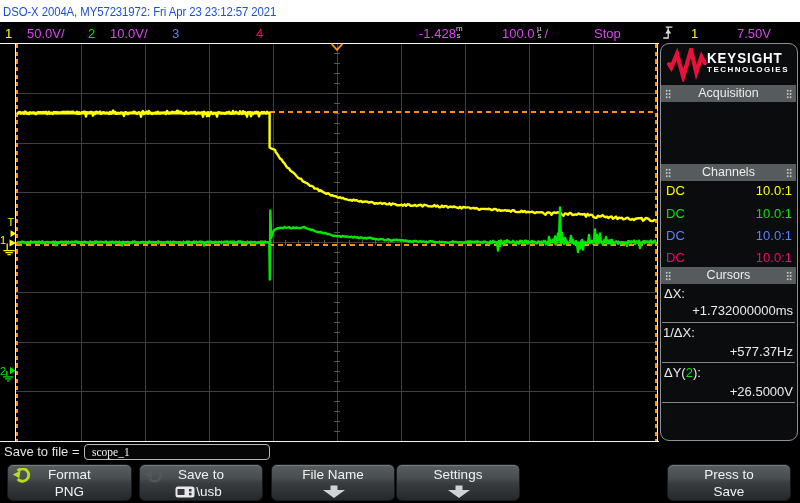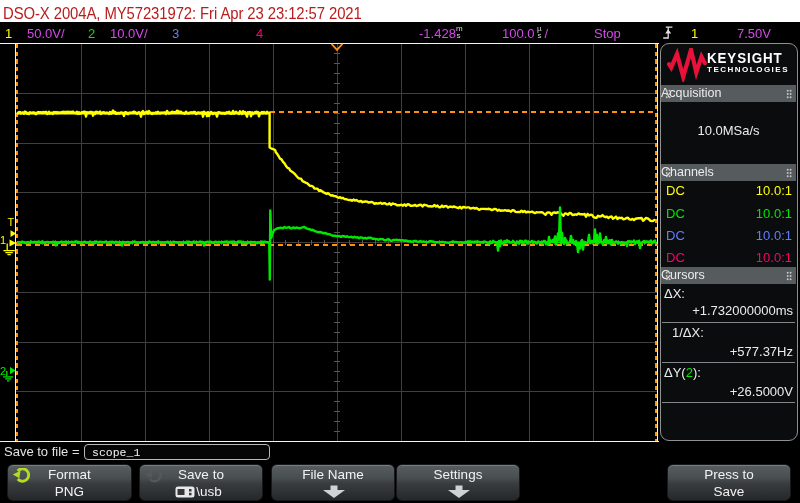--- a/index.html
+++ b/index.html
@@ -1,32 +1,32 @@
 <!DOCTYPE html>
 <html><head><meta charset="utf-8">
 <style>
 *{margin:0;padding:0;box-sizing:border-box}
 body{width:800px;height:503px;background:#000;position:relative;overflow:hidden;
  font-family:"Liberation Sans",sans-serif;}
 .abs{position:absolute}
-.topbar{left:0;top:0;width:800px;height:22px;background:#fff;color:#b91c1c;font-size:17px;letter-spacing:-0.1px}
+.topbar{left:0;top:0;width:800px;height:22px;background:#fff;color:#1d4ed8;font-size:13px;letter-spacing:-0.1px}
 .topbar span{position:absolute;left:3px;top:3.5px;white-space:nowrap;transform:scaleX(0.875);transform-origin:0 0}
 .bbar{left:0;top:22px;width:800px;height:21px;background:#000;color:#d4d4d4;font-size:13px}
 .bbar span{position:absolute;top:4px;white-space:nowrap}
 .y{color:#ffff00}.g{color:#00e800}.b{color:#5f7fff}.m{color:#f7046e}.w{color:#d946ef}
 .su{position:absolute;font-size:8px;color:#d4d4d4;line-height:8px}
 .panel{left:660px;top:43px;width:138px;height:398px;background:#0b0c0e;border:1.5px solid #8e9192;border-radius:9px;color:#e8e8e8;overflow:hidden}
 .panel .abs{white-space:nowrap}
-.hdr{left:0;width:135px;height:17px;background:#565b5e;color:#ececec;font-size:12.5px;line-height:16px}
+.hdr{left:0;width:135px;height:17px;background:#565b5e;color:#ececec;font-size:12.5px;text-align:center;line-height:16px}
 .grip{position:absolute;top:3.5px;width:6px;height:10px}
 .cw{color:#ececec;font-size:13px}
 .sep{left:1px;width:133px;height:1px;background:#83878a}
 .savebar{left:0;top:442px;width:800px;height:20px;background:#000;color:#e2e2e2;font-size:13px}
 .inp{position:absolute;left:84px;top:1.5px;width:186px;height:16px;border:1px solid #b9b9b9;border-radius:4px;background:#060606;
- font-family:Liberation Mono, monospace;font-size:11.5px;color:#f2f2f2;padding:1px 0 0 7px}
+ font-family:Liberation Serif, serif;font-size:11.5px;color:#f2f2f2;padding:1px 0 0 7px}
 .sk{position:absolute;top:464px;height:37px;border-radius:6px;color:#f2f2f2;font-size:13.5px;text-align:center;
  background:linear-gradient(180deg,#585d60 0%,#484d50 38%,#393d40 52%,#25282b 100%);
  border:1px solid #17191b;box-shadow:inset 0 1px 0 #787d80}
 .sk .l1{position:absolute;top:2px;left:0;width:100%}
 .sk .l2{position:absolute;top:19px;left:0;width:100%}
 </style></head>
 <body>
 <svg class="abs" style="left:0;top:0" width="800" height="503" viewBox="0 0 800 503">
  <g stroke="#3f3f3f" stroke-width="1" shape-rendering="crispEdges">
       <line x1="81.5" y1="43.5" x2="81.5" y2="441.5"></line>
@@ -221,21 +221,20 @@
       </svg><svg class="grip" style="right:4px" viewBox="0 0 6 10">
         <g fill="#cacaca">
           <circle cx="1.7" cy="1.7" r="0.95"></circle>
           <circle cx="4.6" cy="1.7" r="0.95"></circle>
           <circle cx="1.7" cy="5" r="0.95"></circle>
           <circle cx="4.6" cy="5" r="0.95"></circle>
           <circle cx="1.7" cy="8.3" r="0.95"></circle>
           <circle cx="4.6" cy="8.3" r="0.95"></circle>
         </g>
       </svg></div>
-  <div class="abs cw" style="top:79px;left:0;width:135px;text-align:center">10.0MSa/s</div>
 
   <div class="abs hdr" style="top:120px">Channels<svg class="grip" style="left:4px" viewBox="0 0 6 10">
         <g fill="#cacaca">
           <circle cx="1.7" cy="1.7" r="0.95"></circle>
           <circle cx="4.6" cy="1.7" r="0.95"></circle>
           <circle cx="1.7" cy="5" r="0.95"></circle>
           <circle cx="4.6" cy="5" r="0.95"></circle>
           <circle cx="1.7" cy="8.3" r="0.95"></circle>
           <circle cx="4.6" cy="8.3" r="0.95"></circle>
         </g>
@@ -273,21 +272,21 @@
           <circle cx="4.6" cy="1.7" r="0.95"></circle>
           <circle cx="1.7" cy="5" r="0.95"></circle>
           <circle cx="4.6" cy="5" r="0.95"></circle>
           <circle cx="1.7" cy="8.3" r="0.95"></circle>
           <circle cx="4.6" cy="8.3" r="0.95"></circle>
         </g>
       </svg></div>
   <div class="abs cw" style="top:242px;left:3px">ΔX:</div>
   <div class="abs cw" style="top:259px;right:4px">+1.732000000ms</div>
   <div class="abs sep" style="top:278px"></div>
-  <div class="abs cw" style="top:281px;left:11px">1/ΔX:</div>
+  <div class="abs cw" style="top:281px;left:2px">1/ΔX:</div>
   <div class="abs cw" style="top:300px;right:4px">+577.37Hz</div>
   <div class="abs sep" style="top:318px"></div>
   <div class="abs cw" style="top:321px;left:3px">ΔY(<span class="g">2</span>):</div>
   <div class="abs cw" style="top:340px;right:4px">+26.5000V</div>
   <div class="abs sep" style="top:358px"></div>
 </div>
 
 <div class="abs savebar">
   <span class="abs" style="left:4px;top:2px">Save to file =</span>
   <div class="inp">scope_1</div>

